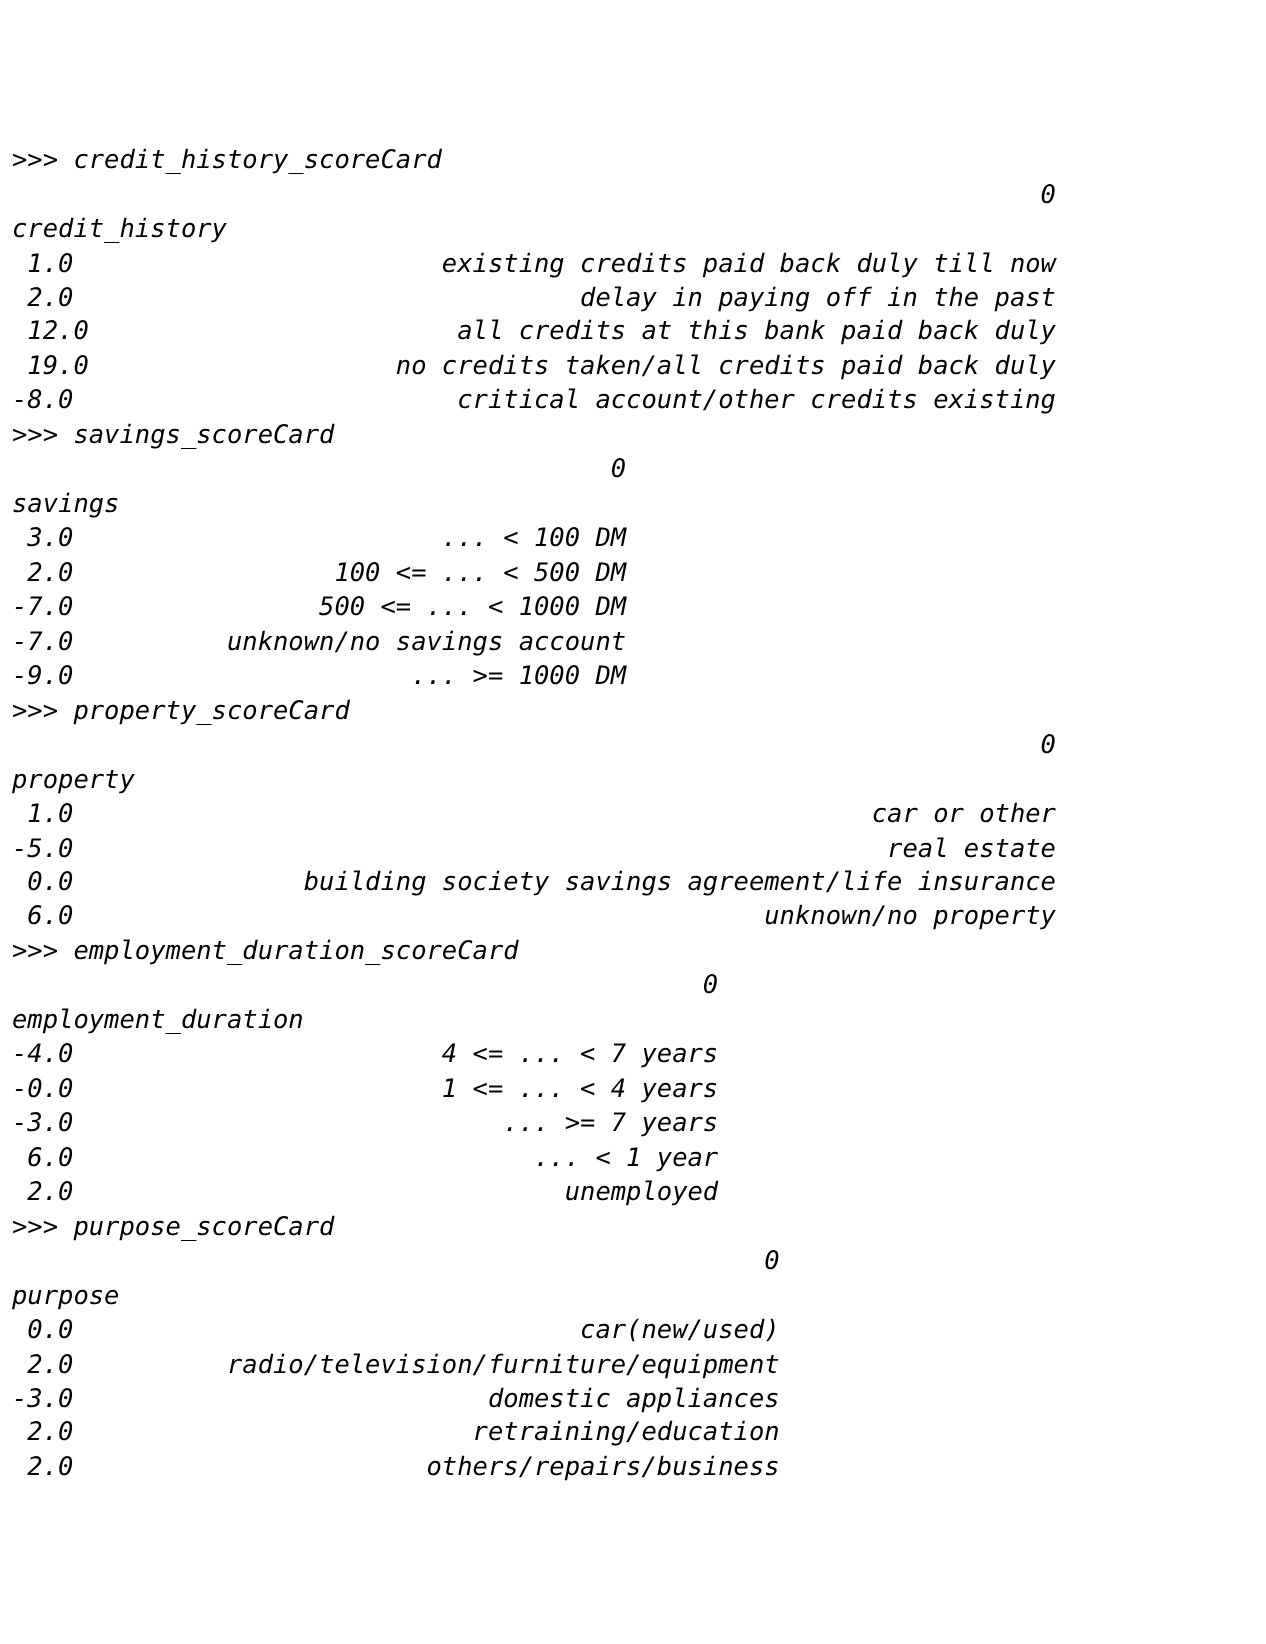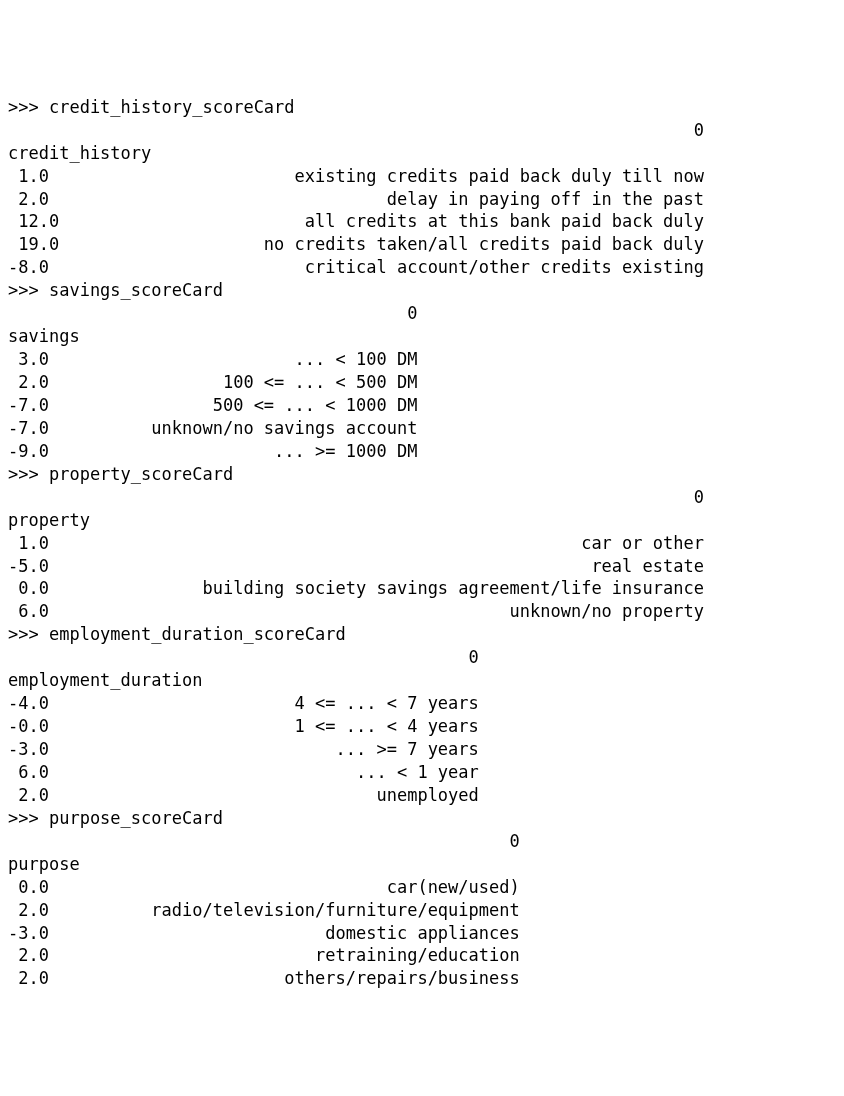--- a/index.html
+++ b/index.html
@@ -10,20 +10,21 @@
       padding: 4px 8px;
       background: #ffffff;
       color: #000000;
       white-space: pre;
       width: 844px;
       box-sizing: border-box;
       overflow: hidden;
     }
     .line {
       display: block;
+      font-style: italic;
     }
     .watermark {
       position: absolute;
       right: 10px;
       top: 1068px;
       color: rgba(150,150,150,0.35);
       font-size: 11px;
       font-family: sans-serif;
       white-space: normal;
     }

